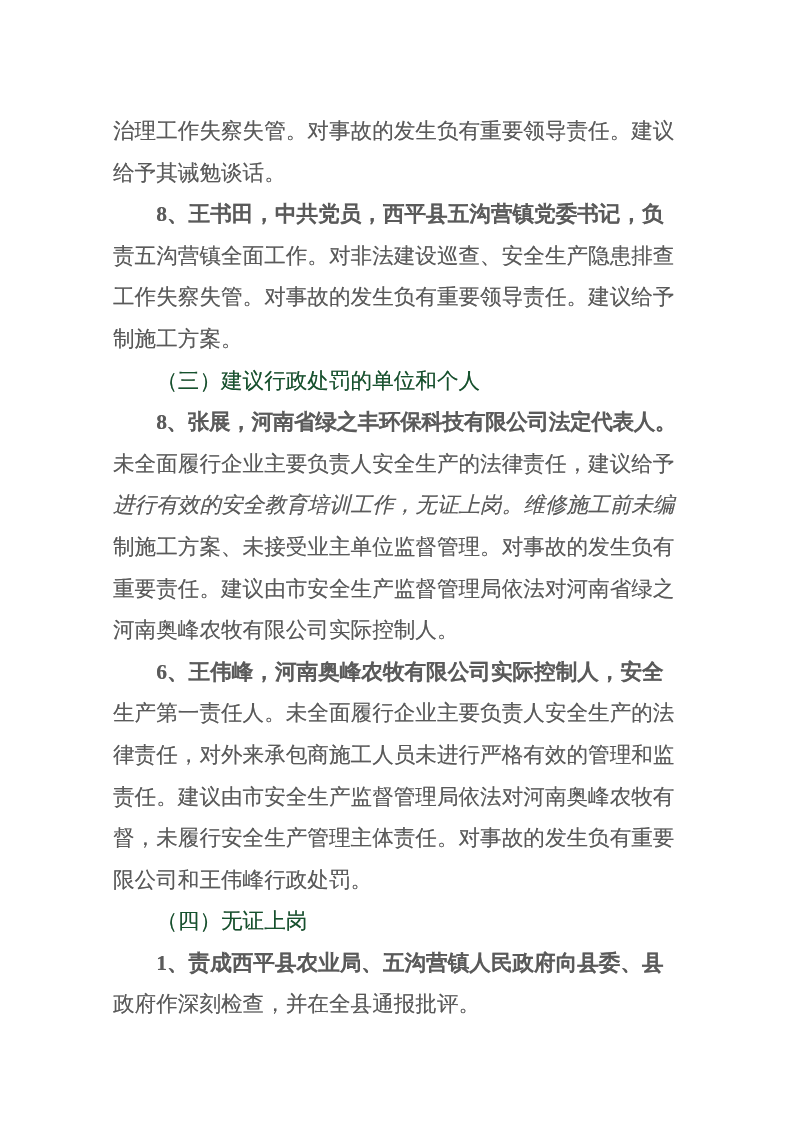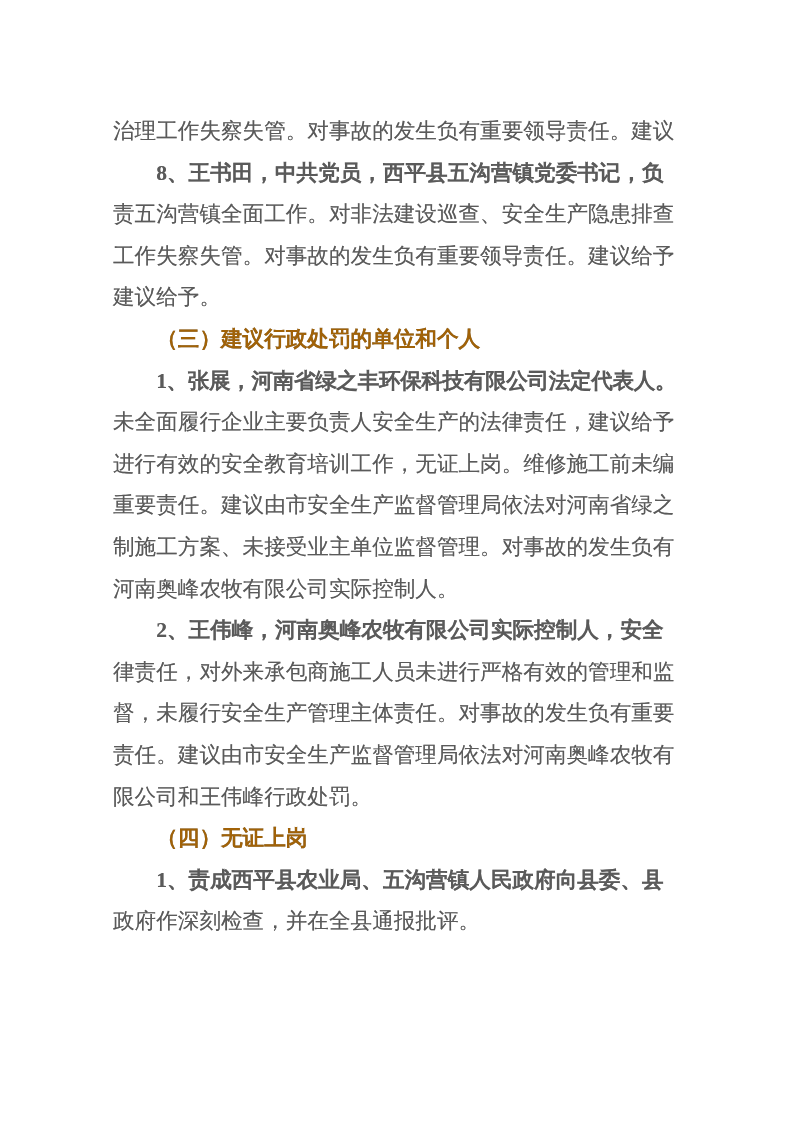--- a/index.html
+++ b/index.html
@@ -31,51 +31,53 @@
     color: #5a5a5a;
     text-shadow: 0 0 0.5px rgba(90,90,90,0.55);
     white-space: nowrap;
     overflow: visible;
   }
   .ind {
     text-indent: 43.2px;
     font-weight: bold;
   }
   .hd {
-    font-weight: bold;
-    color: #a16207;
+    font-weight: normal;
+    color: #14532d;
     text-shadow: 0 0 0.5px rgba(60,60,60,0.6);
   }
 </style>
 </head>
 <body>
 
 <div class="page">
   <div class="content">
 
     <p class="ln just" style="letter-spacing: 0px;">治理工作失察失管。对事故的发生负有重要领导责任。建议</p>
+    <p class="ln">给予其诫勉谈话。</p>
 
     <p class="ln just ind" style="letter-spacing: 0px;">8、王书田，中共党员，西平县五沟营镇党委书记，负</p>
     <p class="ln just" style="letter-spacing: 0px;">责五沟营镇全面工作。对非法建设巡查、安全生产隐患排查</p>
     <p class="ln just" style="letter-spacing: 0px;">工作失察失管。对事故的发生负有重要领导责任。建议给予</p>
-    <p class="ln">建议给予。</p>
+    <p class="ln">制施工方案。</p>
 
     <p class="ln hd ind">（三）建议行政处罚的单位和个人</p>
 
-    <p class="ln just ind" style="letter-spacing: -0.36px;">1、张展，河南省绿之丰环保科技有限公司法定代表人。</p>
+    <p class="ln just ind" style="letter-spacing: -0.36px;">8、张展，河南省绿之丰环保科技有限公司法定代表人。</p>
     <p class="ln just" style="letter-spacing: 0px;">未全面履行企业主要负责人安全生产的法律责任，建议给予</p>
-    <p class="ln just" style="letter-spacing: 0px;">进行有效的安全教育培训工作，无证上岗。维修施工前未编</p>
+    <p class="ln just" style="letter-spacing: 0px; font-style: italic;">进行有效的安全教育培训工作，无证上岗。维修施工前未编</p>
+    <p class="ln just" style="letter-spacing: 0px;">制施工方案、未接受业主单位监督管理。对事故的发生负有</p>
     <p class="ln just" style="letter-spacing: 0px;">重要责任。建议由市安全生产监督管理局依法对河南省绿之</p>
-    <p class="ln just" style="letter-spacing: 0px;">制施工方案、未接受业主单位监督管理。对事故的发生负有</p>
     <p class="ln">河南奥峰农牧有限公司实际控制人。</p>
 
-    <p class="ln just ind" style="letter-spacing: 0px;">2、王伟峰，河南奥峰农牧有限公司实际控制人，安全</p>
+    <p class="ln just ind" style="letter-spacing: 0px;">6、王伟峰，河南奥峰农牧有限公司实际控制人，安全</p>
+    <p class="ln just" style="letter-spacing: 0px;">生产第一责任人。未全面履行企业主要负责人安全生产的法</p>
     <p class="ln just" style="letter-spacing: 0px;">律责任，对外来承包商施工人员未进行严格有效的管理和监</p>
+    <p class="ln just" style="letter-spacing: 0px;">责任。建议由市安全生产监督管理局依法对河南奥峰农牧有</p>
     <p class="ln just" style="letter-spacing: 0px;">督，未履行安全生产管理主体责任。对事故的发生负有重要</p>
-    <p class="ln just" style="letter-spacing: 0px;">责任。建议由市安全生产监督管理局依法对河南奥峰农牧有</p>
     <p class="ln">限公司和王伟峰行政处罚。</p>
 
     <p class="ln hd ind">（四）无证上岗</p>
 
     <p class="ln just ind" style="letter-spacing: 0px;">1、责成西平县农业局、五沟营镇人民政府向县委、县</p>
     <p class="ln">政府作深刻检查，并在全县通报批评。</p>
 
   </div>
 </div>
 

